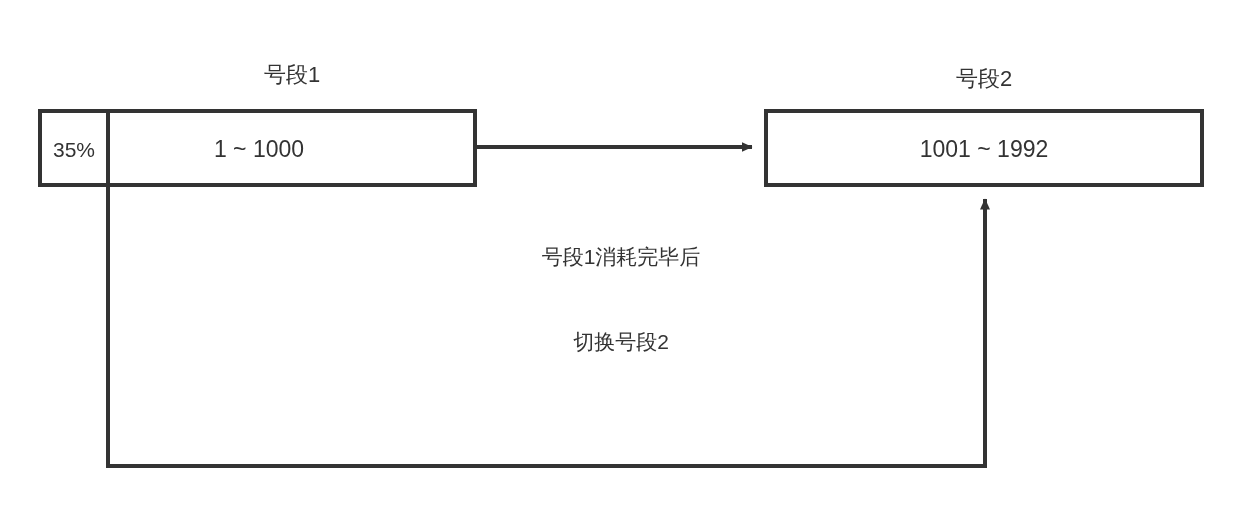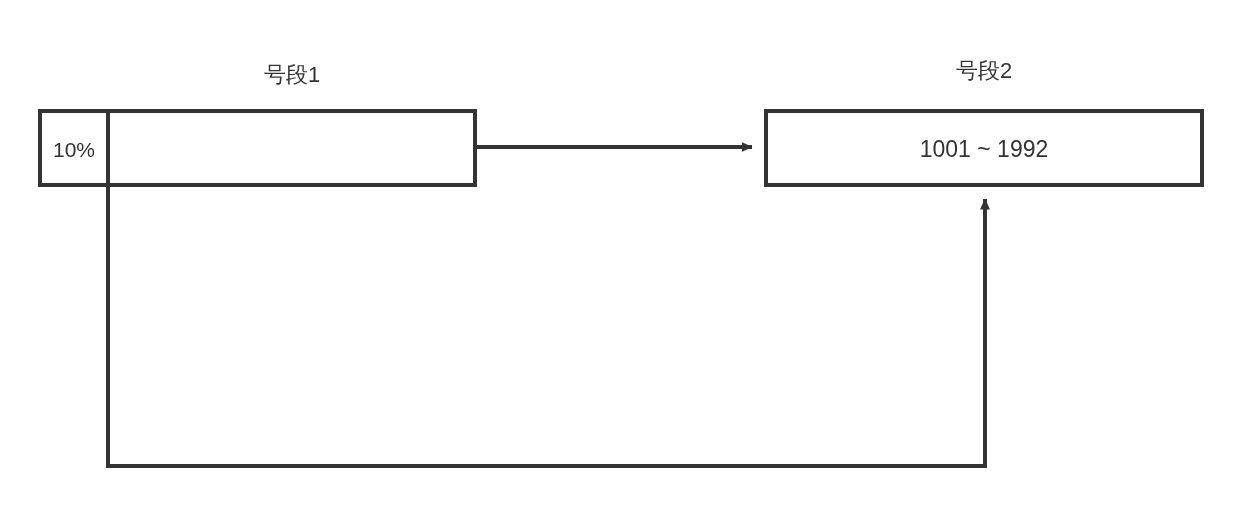--- a/index.html
+++ b/index.html
@@ -71,22 +71,27 @@
 
     <rect x="766" y="111" width="436" height="74" fill="#ffffff" stroke="#333333" stroke-width="4"></rect>
 
     <line x1="475" y1="147" x2="752" y2="147" stroke="#333333" stroke-width="4" marker-end="url(#arrow-right)"></line>
 
     <path d="M108,185 L108,466 L985,466 L985,199" fill="none" stroke="#333333" stroke-width="4" marker-end="url(#arrow-up)"></path>
   </svg>
 
   <div class="lbl title-label center-x" style="left:292px; top:60px;">号段1</div>
 
-  <div class="lbl title-label center-x" style="left:984px; top:56px;">号段2</div>
+  <div class="lbl title-label center-x" style="left:984px; top:64px;">号段2</div>
 
-  <div class="lbl pct-text center-x" style="left:74px; top:136px;">10%</div>
+  <div class="lbl pct-text center-x" style="left:74px; top:136px;">35%</div>
 
+  <div class="lbl box-text center-x" style="left:259px; top:134px;">1 ~ 1000</div>
 
   <div class="lbl box-text center-x" style="left:984px; top:134px;">1001 ~ 1992</div>
 
+  <div class="lbl edge-label center-x" style="left:621px; top:186px;">
+    <div>号段1消耗完毕后</div>
+    <div>切换号段2</div>
+  </div>
 
 
 </div>
 
 </body></html>

